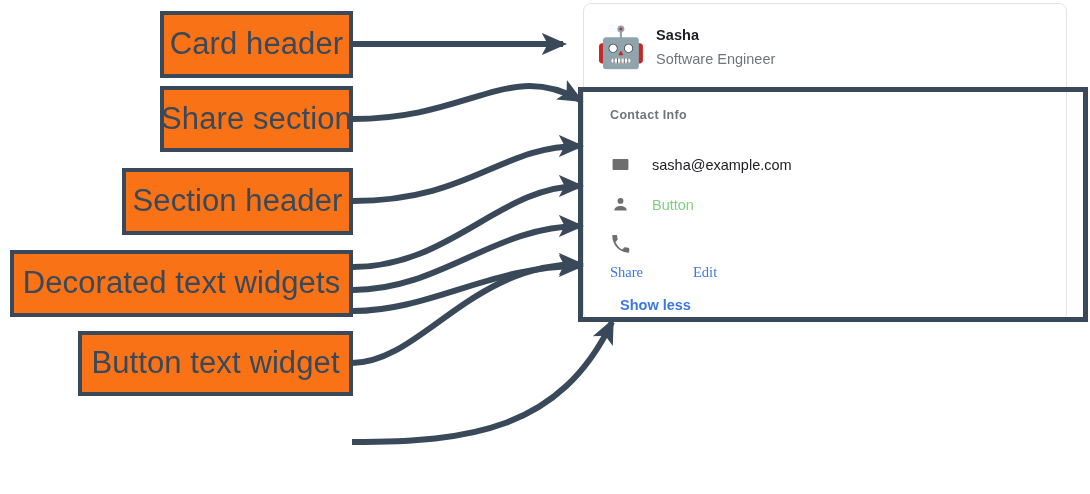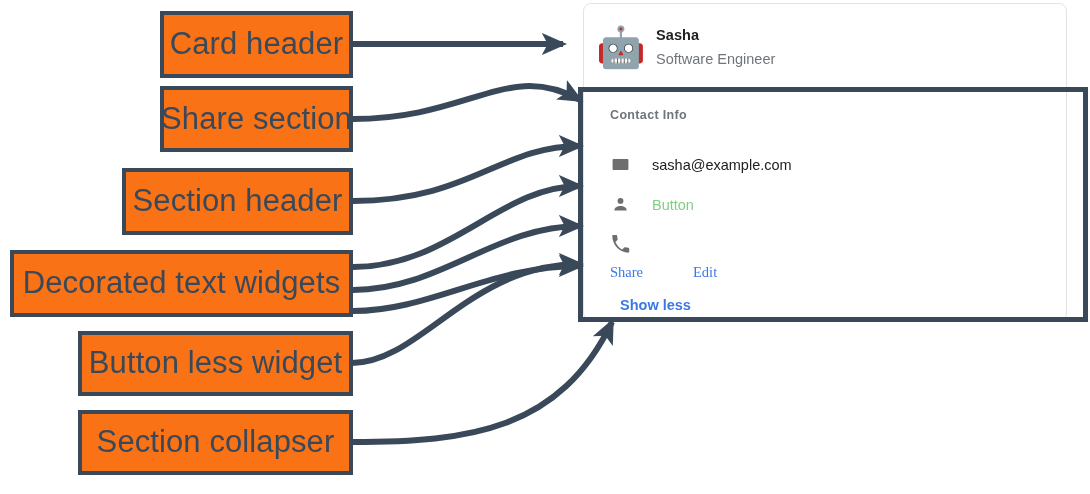--- a/index.html
+++ b/index.html
@@ -290,19 +290,16 @@
   <div class="label-box" id="lb-card-section">
     <span>Share section</span>
   </div>
   <div class="label-box" id="lb-section-header">
     <span>Section header</span>
   </div>
   <div class="label-box" id="lb-decorated-text">
     <span>Decorated text widgets</span>
   </div>
   <div class="label-box" id="lb-button-list">
-    <span>Button less widget</span>
-  </div>
-  <div class="label-box" id="lb-section-collapser">
-    <span>Section collapser</span>
+    <span>Button text widget</span>
   </div>
 
 </div>
 
 </body></html>

